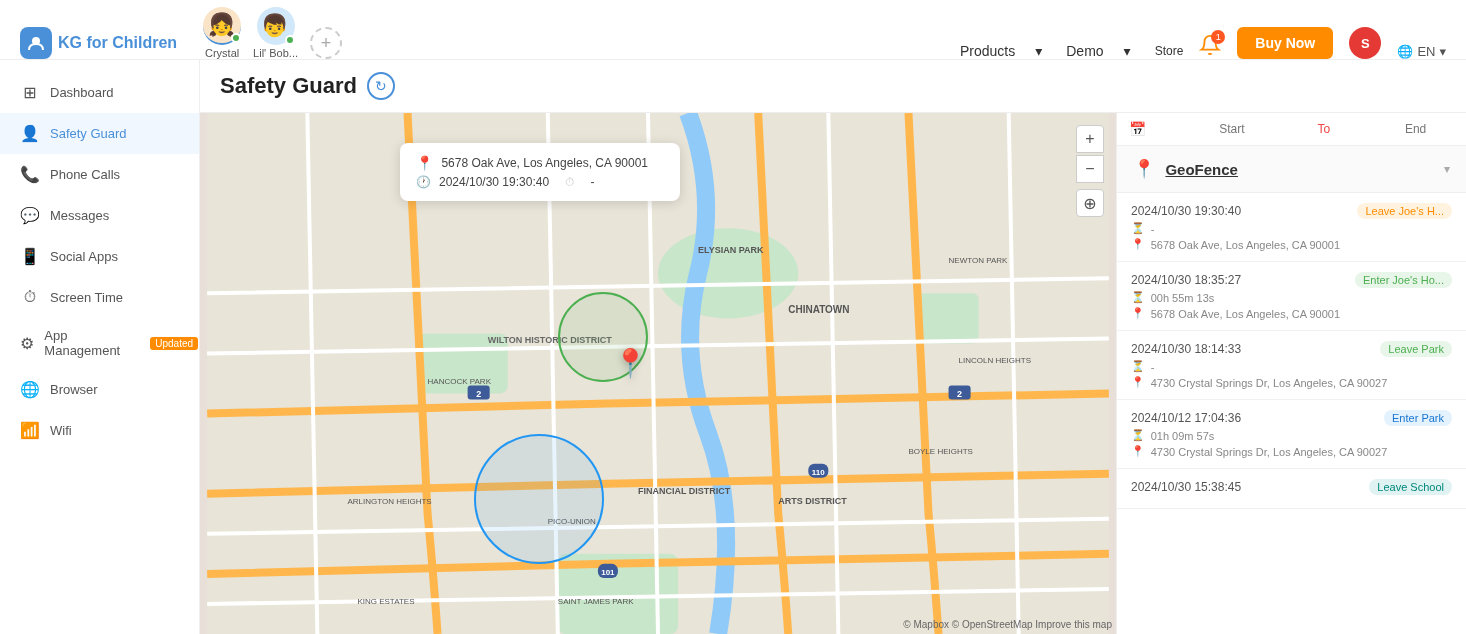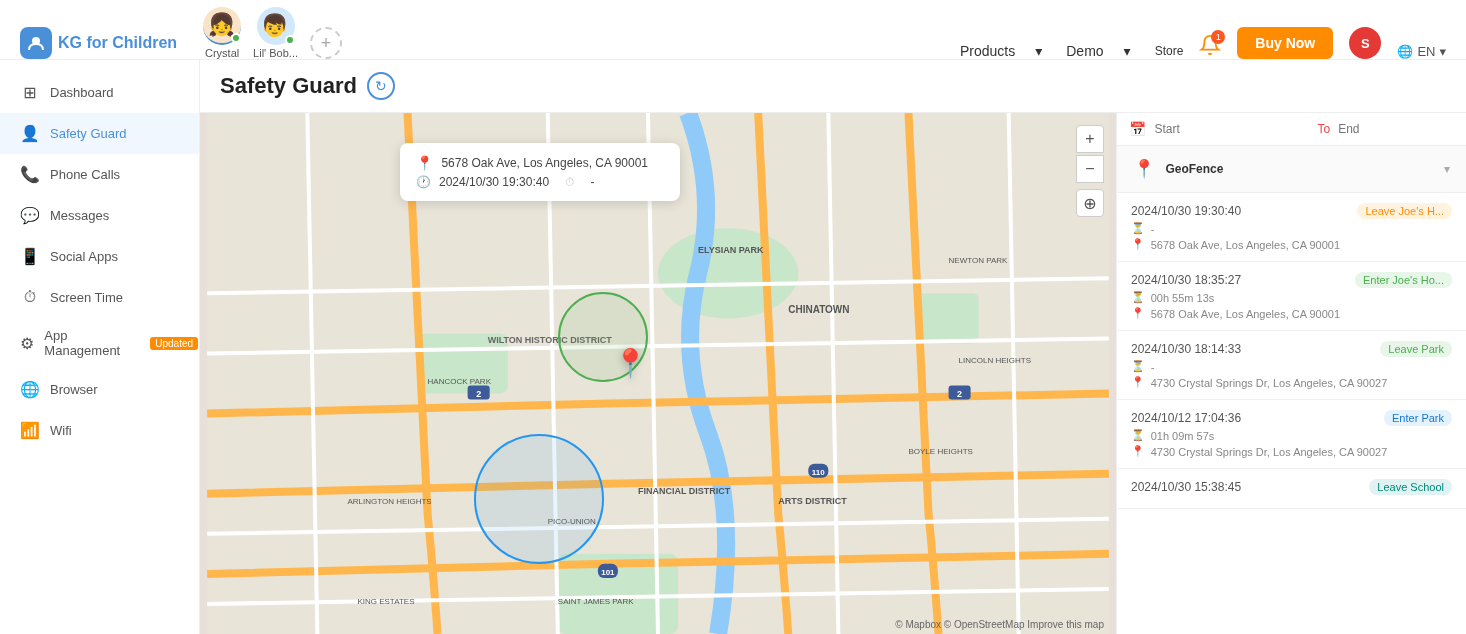--- a/index.html
+++ b/index.html
@@ -57,30 +57,30 @@
     .map-svg { width: 100%; height: 100%; }
     .map-controls { position: absolute; top: 12px; right: 12px; display: flex; flex-direction: column; gap: 2px; }
     .map-ctrl-btn { width: 28px; height: 28px; background: white; border: 1px solid #ccc; display: flex; align-items: center; justify-content: center; cursor: pointer; font-size: 16px; color: #555; }
     .map-ctrl-btn:first-child { border-radius: 4px 4px 0 0; }
     .map-ctrl-btn:last-child { border-radius: 0 0 4px 4px; margin-top: 4px; border-radius: 4px; }
     .map-popup { position: absolute; top: 30px; left: 200px; background: white; border-radius: 8px; padding: 12px 16px; box-shadow: 0 2px 12px rgba(0,0,0,0.15); min-width: 280px; }
     .map-popup-row { display: flex; align-items: center; gap: 8px; font-size: 12px; color: #444; margin-bottom: 4px; }
     .map-popup-row:last-child { margin-bottom: 0; }
     .pin-icon { color: #999; font-size: 14px; }
     .time-icon { color: #999; font-size: 12px; }
-    .map-attribution { position: absolute; bottom: 4px; right: 12px; font-size: 10px; color: #666; }
+    .map-attribution { position: absolute; bottom: 4px; right: 4px; font-size: 10px; color: #666; }
 
     
     .right-panel { width: 350px; background: #fff; border-left: 1px solid #eee; display: flex; flex-direction: column; overflow: hidden; }
     .date-filter { display: flex; align-items: center; gap: 8px; padding: 8px 12px; border-bottom: 1px solid #eee; }
     .date-filter-icon { color: #999; font-size: 14px; }
-    .date-input { flex: 1; border: none; outline: none; font-size: 12px; color: #aaa; text-align: left; }
+    .date-input { flex: 1; border: none; outline: none; font-size: 12px; color: #aaa; text-align: center; }
     .geofence-header { display: flex; align-items: center; gap: 10px; padding: 12px 16px; border-bottom: 1px solid #eee; background: #fafafa; cursor: pointer; }
     .geofence-icon { color: #ff8c00; font-size: 18px; }
-    .geofence-title { flex: 1; font-size: 12px; font-weight: 600; color: #333; }
+    .geofence-title { flex: 1; font-size: 15px; font-weight: 600; color: #333; text-decoration: underline; }
     .geofence-arrow { color: #aaa; font-size: 12px; }
     .event-list { flex: 1; overflow-y: auto; }
     .event-item { padding: 10px 14px; border-bottom: 1px solid #f0f0f0; }
     .event-row { display: flex; align-items: center; gap: 6px; margin-bottom: 3px; }
     .event-time { font-size: 12px; color: #555; flex: 1; }
     .event-badge { font-size: 11px; padding: 2px 8px; border-radius: 12px; font-weight: 500; white-space: nowrap; }
     .badge-leave-joe { background: #fff3e0; color: #ff8c00; }
     .badge-enter-joe { background: #e8f5e9; color: #4caf50; }
     .badge-leave-park { background: #e8f5e9; color: #4caf50; }
     .badge-enter-park { background: #e3f2fd; color: #1976d2; }

